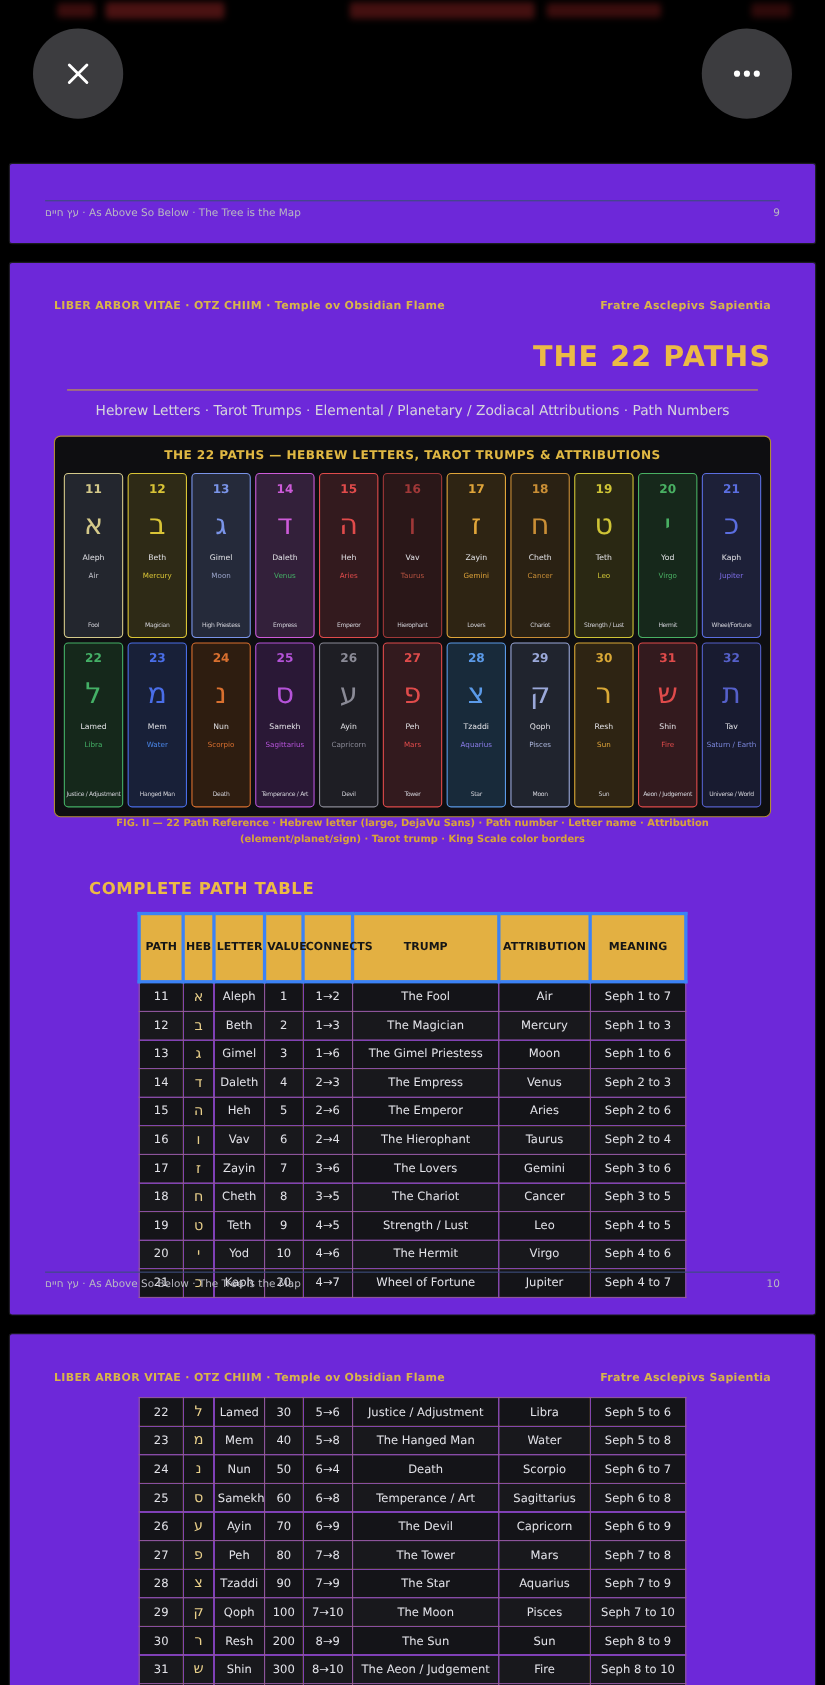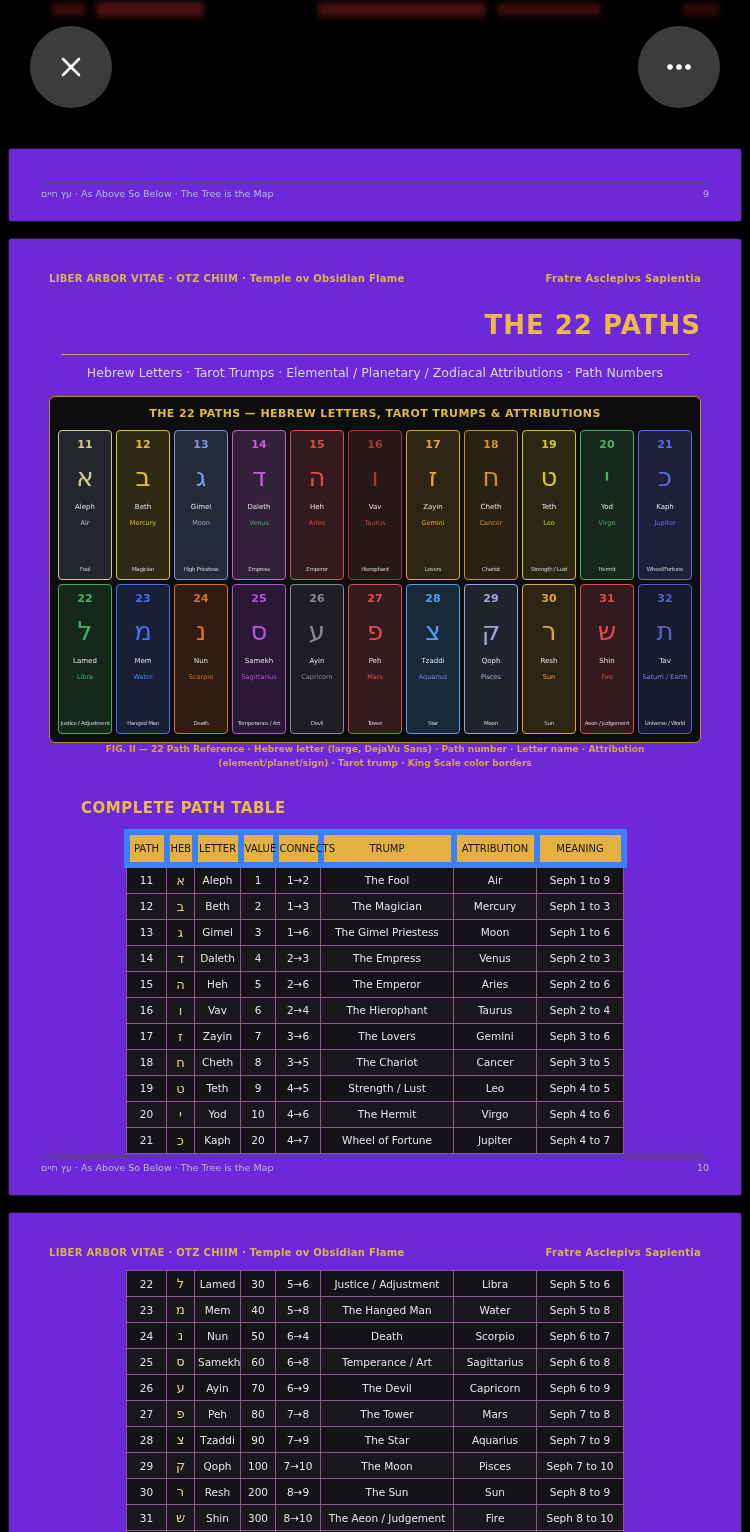--- a/index.html
+++ b/index.html
@@ -31,21 +31,21 @@
   .path-card{height:150px;border:1px solid #555;border-radius:4px;display:flex;flex-direction:column;align-items:center;box-sizing:border-box;overflow:hidden;}
   .p-num{margin-top:7px;font-size:11px;font-weight:bold;}
   .p-letter{margin-top:13px;font-size:26px;line-height:1;}
   .p-name{margin-top:13px;font-size:7px;color:#e0e0e4;white-space:nowrap;}
   .p-attr{margin-top:8px;font-size:6.5px;white-space:nowrap;}
   .p-trump{margin-top:auto;margin-bottom:7px;font-size:5.5px;letter-spacing:-.3px;color:#cfcfd6;white-space:nowrap;text-align:center;}
   .fig-caption{padding:0 20px;text-align:center;font-size:9px;font-weight:bold;color:#d9a43a;line-height:1.55;}
   .table-heading{margin:28px 0 0 32px;font-size:15px;font-weight:bold;color:#ecba45;letter-spacing:.5px;}
   
   table.path-table{margin:12px auto 0 auto;border-collapse:collapse;table-layout:fixed;width:497px;font-size:10.5px;}
-  .path-table th{background:#e3b042;color:#161616;font-weight:normal;font-size:10px;padding:8px 1px;border:6px solid #3b82f6;white-space:nowrap;overflow:visible;}
+  .path-table th{background:#e3b042;color:#161616;font-weight:bold;font-size:10px;padding:24px 1px;border:3px solid #3b82f6;white-space:nowrap;overflow:visible;}
   .path-table td{border:1px solid rgba(190,150,60,.4);padding:5px 3px;text-align:center;color:#e2e2e8;white-space:nowrap;overflow:hidden;}
   .path-table tr{background:#141418;}
   .path-table tbody tr:nth-child(even){background:#18181c;}
   .path-table td.heb{color:#e8cf8a;font-size:13px;}
   .path-table .c0{width:40px}.path-table .c1{width:28px}.path-table .c2{width:46px}.path-table .c3{width:35px}
   .path-table .c4{width:45px}.path-table .c5{width:133px}.path-table .c6{width:83px}.path-table .c7{width:87px}
   .p11-table{margin-top:26px;}
 </style>
 </head>
 <body>
@@ -280,21 +280,21 @@
     </thead>
     <tbody id="tbody10">
         <tr>
           <td>11</td>
           <td class="heb">א</td>
           <td>Aleph</td>
           <td>1</td>
           <td>1→2</td>
           <td>The Fool</td>
           <td>Air</td>
-          <td>Seph 1 to 9</td>
+          <td>Seph 1 to 7</td>
         </tr>
         <tr>
           <td>12</td>
           <td class="heb">ב</td>
           <td>Beth</td>
           <td>2</td>
           <td>1→3</td>
           <td>The Magician</td>
           <td>Mercury</td>
           <td>Seph 1 to 3</td>

